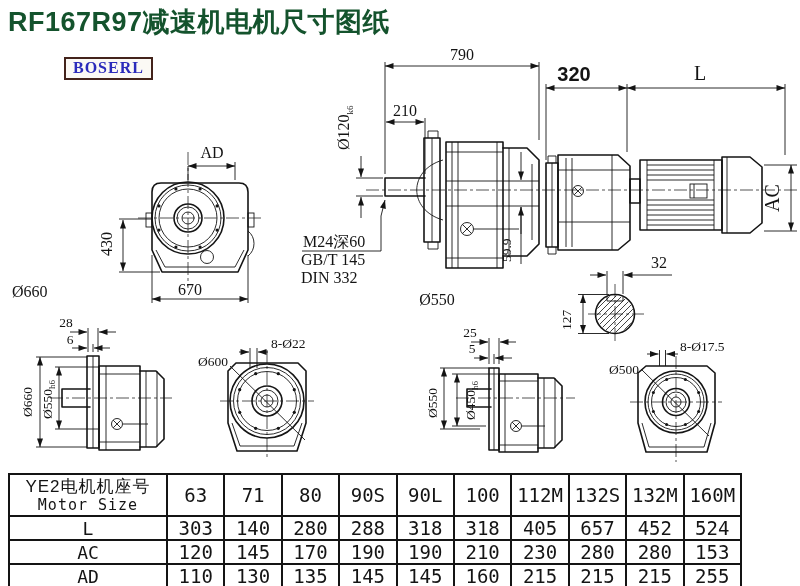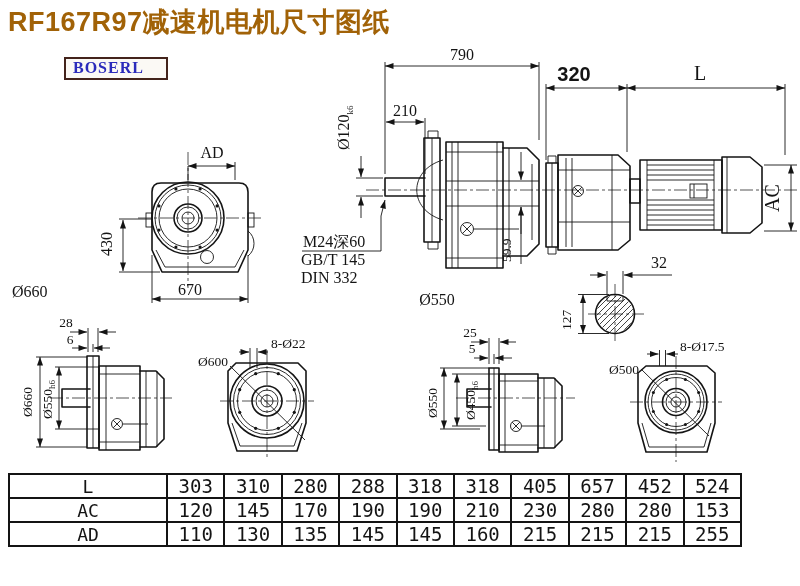--- a/index.html
+++ b/index.html
@@ -1,22 +1,22 @@
 <!DOCTYPE html>
 <html><head>
 <meta charset="utf-8">
 <style>
   html,body{margin:0;padding:0;}
   body{position:relative;width:800px;height:586px;background:#ffffff;overflow:hidden;
        font-family:"Liberation Sans",sans-serif;}
   #title{position:absolute;left:8px;top:4px;font-size:27px;font-weight:bold;
-         color:#a16207;letter-spacing:0.5px;white-space:nowrap;}
+         color:#14532d;letter-spacing:0.5px;white-space:nowrap;}
   #logo{position:absolute;left:64px;top:57px;border:2px solid #43231b;background:#fbf9f5;
         color:#2b2bbb;font-family:"Liberation Serif",serif;font-weight:bold;font-size:16px;
-        padding:0px 22px 1px 7px;letter-spacing:1px;}
+        padding:0px 7px 1px 7px;letter-spacing:1px;}
   #dwg{position:absolute;left:0;top:0;}
   
   .ol{fill:none;stroke:#141414;stroke-width:1.6;stroke-linejoin:round;stroke-linecap:round;}
   .tl{fill:none;stroke:#141414;stroke-width:0.9;}
   .dim{fill:none;stroke:#141414;stroke-width:0.9;}
   .cl{fill:none;stroke:#2a2a2a;stroke-width:0.8;stroke-dasharray:13 3 3 3;}
   .hat{fill:none;stroke:#141414;stroke-width:0.8;}
   text{fill:#141414;font-family:"Liberation Serif",serif;}
   .dt{font-size:16px;}
   .dts{font-size:13.5px;}
@@ -395,24 +395,40 @@
         <col>
         <col>
         <col>
         <col>
         <col>
         <col>
         <col>
         <col>
       </colgroup>
     <tbody>
+        <tr class="hd">
+      <th>
+        <div class="cn">YE2电机机座号</div>
+        <div class="en">Motor Size</div>
+      </th>
+      <th class="num">63</th>
+      <th class="num">71</th>
+      <th class="num">80</th>
+      <th class="num">90S</th>
+      <th class="num">90L</th>
+      <th class="num">100</th>
+      <th class="num">112M</th>
+      <th class="num">132S</th>
+      <th class="num">132M</th>
+      <th class="num">160M</th>
+    </tr>
     <tr class="dr">
       <td class="rowlab">L</td>
       <td class="num">303</td>
-      <td class="num">310</td>
+      <td class="num">140</td>
       <td class="num">280</td>
       <td class="num">288</td>
       <td class="num">318</td>
       <td class="num">318</td>
       <td class="num">405</td>
       <td class="num">657</td>
       <td class="num">452</td>
       <td class="num">524</td>
     </tr>
     <tr class="dr">

